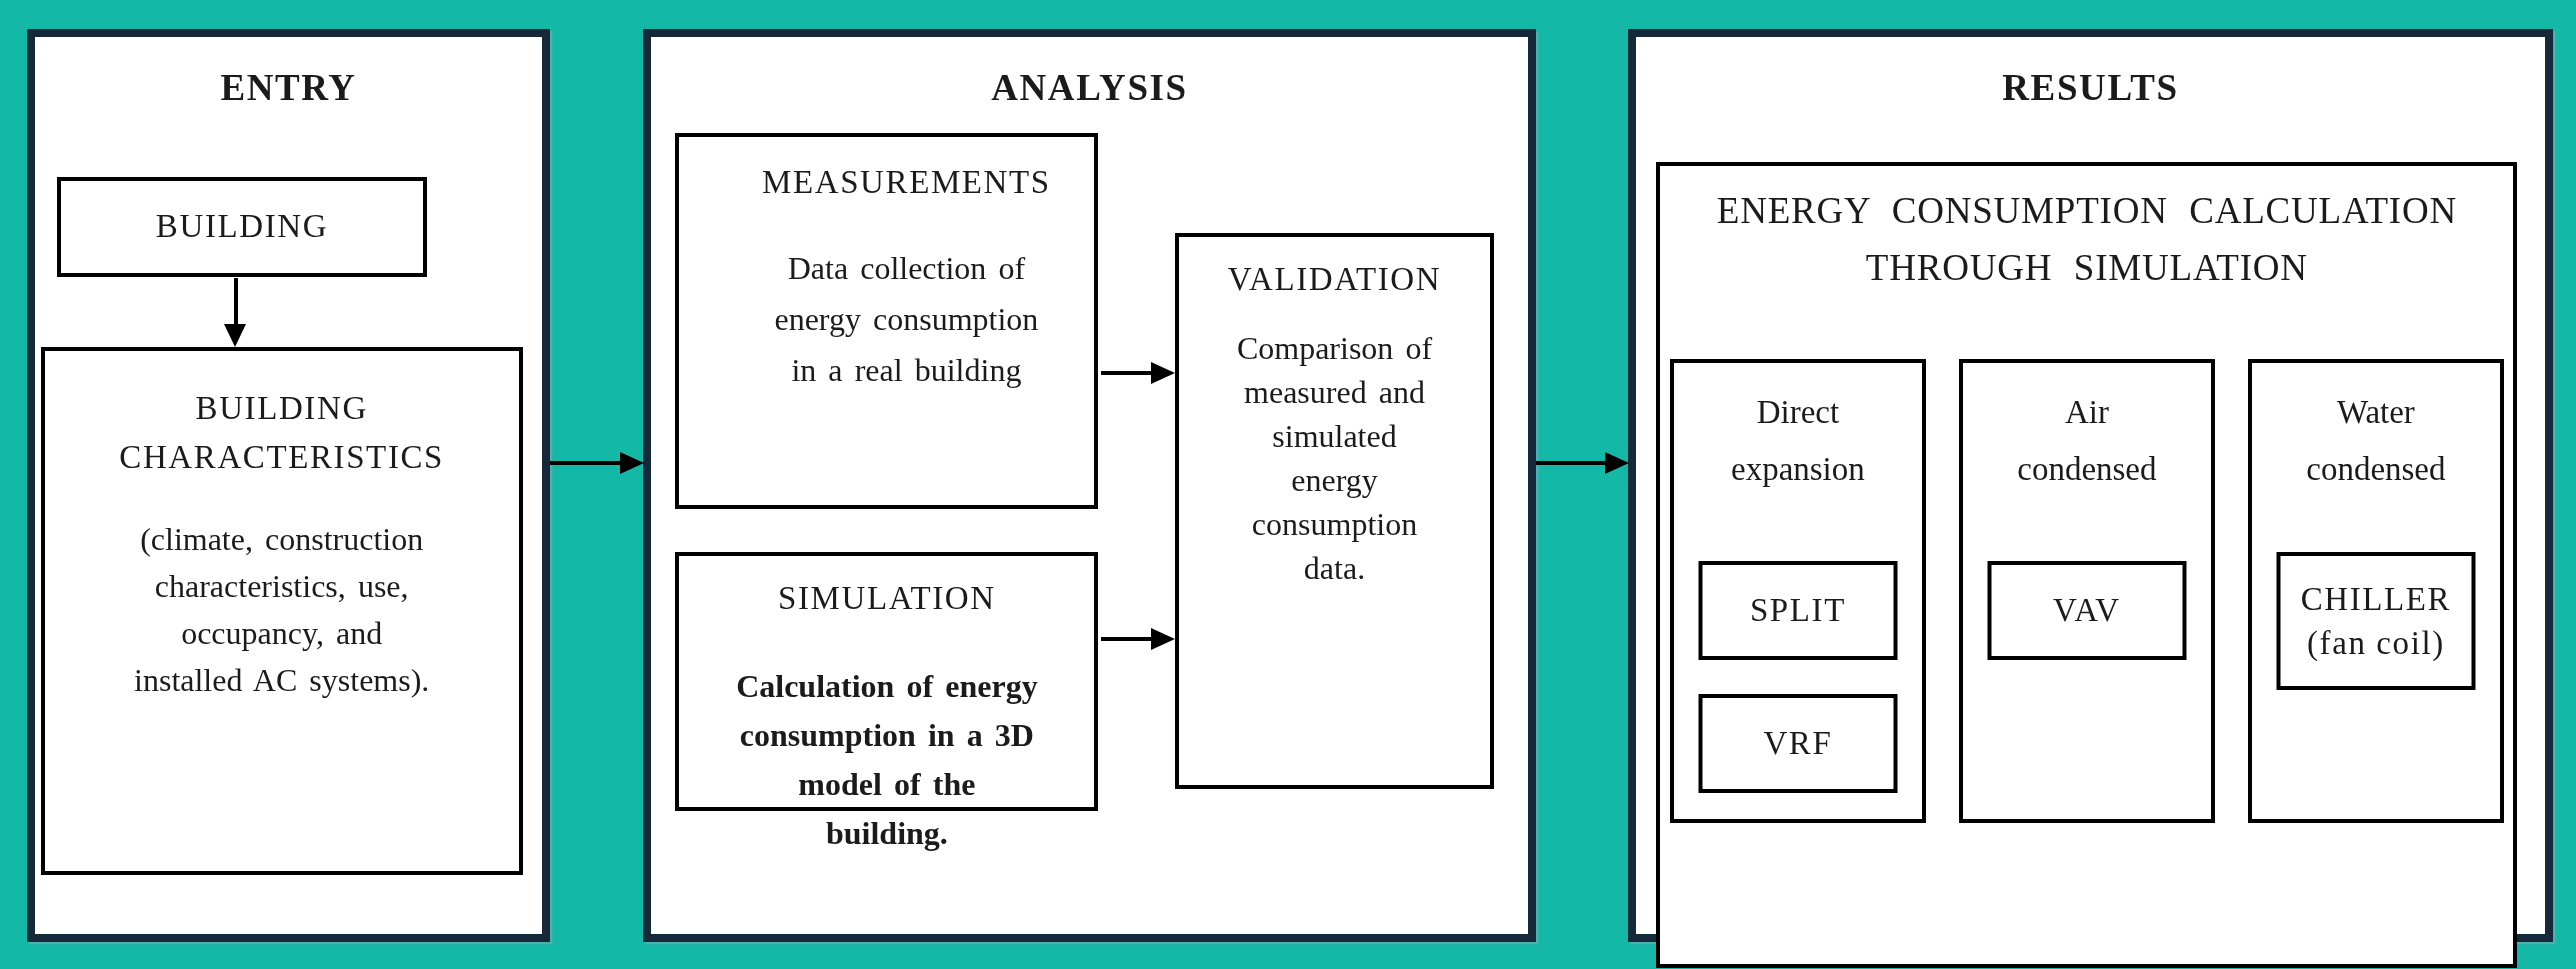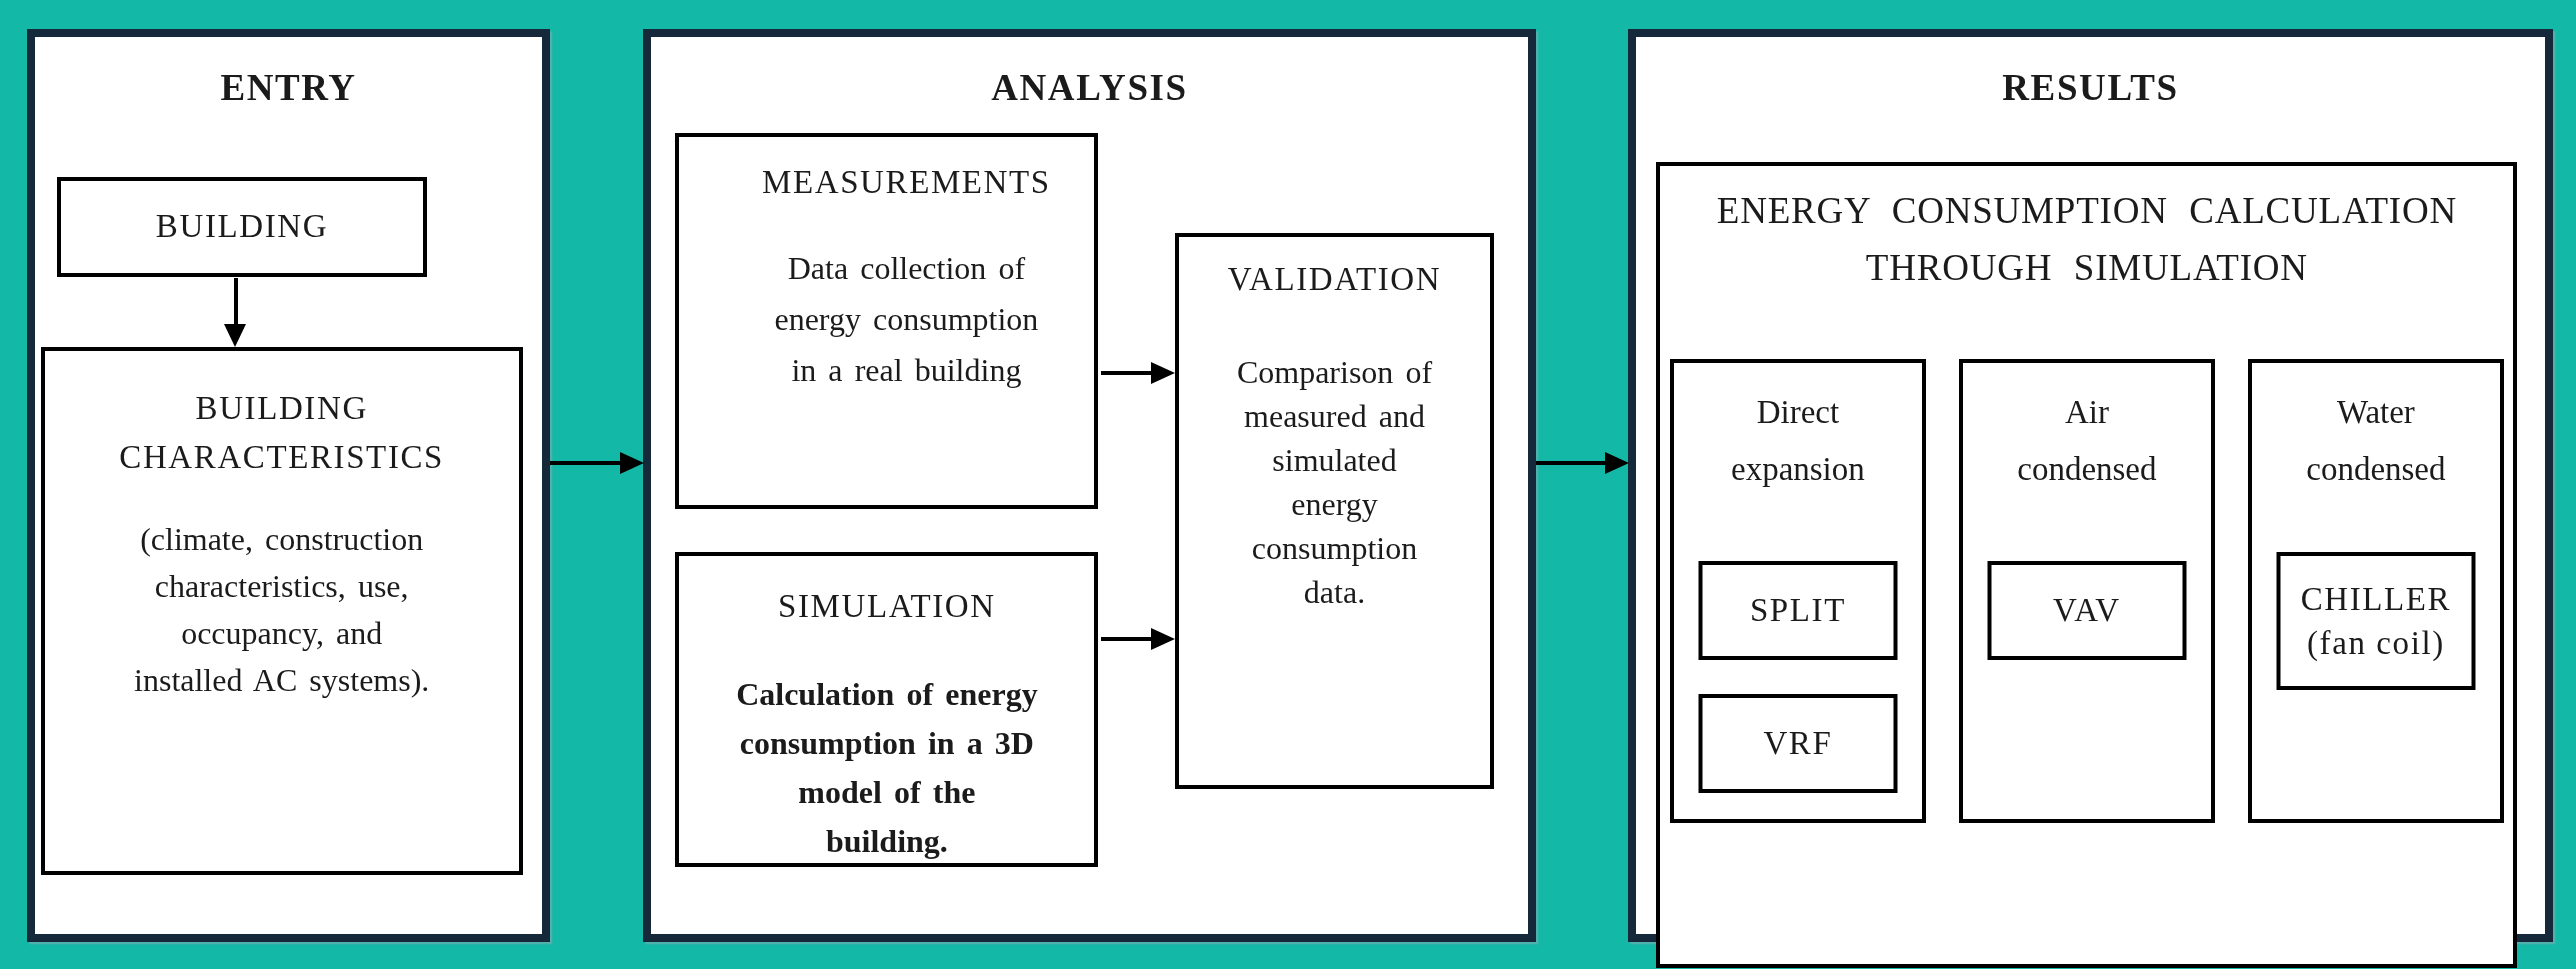--- a/index.html
+++ b/index.html
@@ -34,24 +34,24 @@
 
   
   .building-box{left:22px;top:140px;width:370px;height:100px;
     display:flex;align-items:center;justify-content:center;}
   .characteristics-box{left:5.7px;top:310px;width:482px;height:528px;padding-top:33px;}
   .characteristics-box .box-body{margin-top:34px;}
 
   
   .measurements-box{left:24.4px;top:96px;width:423px;height:376px;padding-top:21px;padding-left:39px;}
   .measurements-box .box-body{margin-top:36px;line-height:51px;}
-  .simulation-box{left:24.4px;top:515px;width:423px;height:315px;padding-top:26px;}
+  .simulation-box{left:24.4px;top:515px;width:423px;height:259px;padding-top:18px;}
   .simulation-box .box-body{margin-top:39px;line-height:49px;font-weight:bold;}
   .validation-box{left:524px;top:196px;width:319px;height:556px;padding-top:18px;}
-  .validation-box .box-body{margin-top:46px;line-height:44px;width:228px;margin-left:auto;margin-right:auto;}
+  .validation-box .box-body{margin-top:22px;line-height:44px;width:228px;margin-left:auto;margin-right:auto;}
 
   
   .energy-box{left:20.4px;top:125px;width:861px;height:806px;padding-top:16.3px;}
   .energy-box-title{font-size:37px;line-height:57px;letter-spacing:0.8px;word-spacing:11.4px;}
   .cols{position:absolute;top:193px;left:0;right:0;display:flex;justify-content:center;gap:33px;}
   .col{position:relative;width:256px;height:464px;border:4.1px solid #000;box-sizing:border-box;background:#fff;}
   .col-heading{padding-top:21px;font-size:33px;line-height:57px;width:187px;margin:0 auto;text-align:center;font-family:Liberation Serif, serif;}
   .item{
     position:absolute;left:50%;transform:translateX(-50%);
     width:199px;height:99px;border:4.1px solid #000;box-sizing:border-box;

